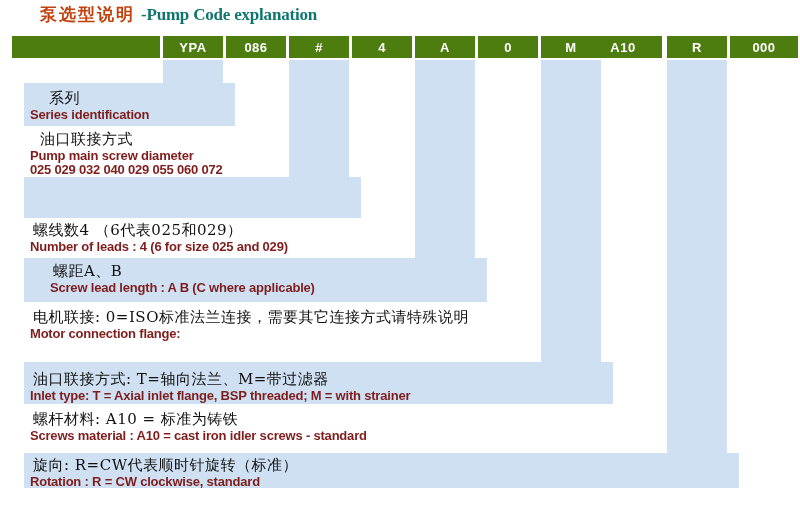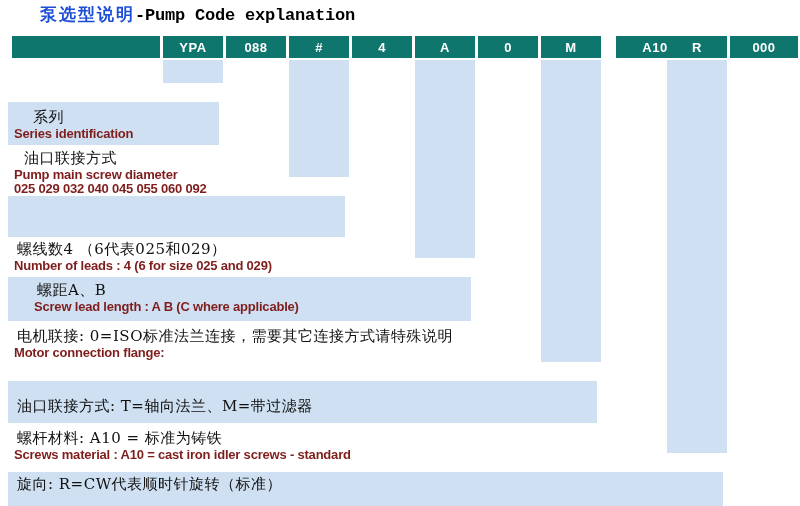--- a/index.html
+++ b/index.html
@@ -1,57 +1,57 @@
 <!DOCTYPE html>
 <html><head>
 <meta charset="utf-8">
 <style>
   html,body{margin:0;padding:0;background:#ffffff;}
   .page{position:relative;width:800px;height:506px;background:#ffffff;overflow:hidden;
         font-family:"Liberation Sans",sans-serif;color:#111;}
 
   
   .title{position:absolute;left:40px;top:3px;font-size:17px;white-space:nowrap;}
-  .title-zh{font-family:"DejaVu Serif",serif;font-weight:600;color:#1d4ed8;letter-spacing:2px;}
-  .title-en{font-family:Liberation Mono, monospace;font-weight:700;color:#000000;letter-spacing:-0.2px;}
+  .title-zh{font-family:"DejaVu Serif",serif;font-weight:600;color:#c2410c;letter-spacing:2px;}
+  .title-en{font-family:Liberation Serif, serif;font-weight:700;color:#0f766e;margin-left:6px;letter-spacing:-0.2px;}
 
   
-  .seg{position:absolute;top:36px;height:22px;background:#0f766e;color:#fff;
+  .seg{position:absolute;top:36px;height:22px;background:#4d7c0f;color:#fff;
        display:flex;align-items:center;justify-content:center;
        font-weight:700;font-size:13px;letter-spacing:0.5px;}
   .seg0{left:12px;width:148px;}
   .seg1{left:163px;width:60px;}
   .seg2{left:226px;width:60px;}
   .seg3{left:289px;width:60px;}
   .seg4{left:352px;width:60px;}
   .seg5{left:415px;width:60px;}
   .seg6{left:478px;width:60px;}
   .seg7{left:541px;width:60px;}
-  .seg8{left:616px;width:78px;}
+  .seg8{left:584px;width:78px;}
   .seg9{left:667px;width:60px;}
   .seg10{left:730px;width:68px;}
 
   
   .col{position:absolute;top:60px;width:60px;background:#cee0f2;}
   .col-ypa{left:163px;height:23px;}
   .col-hash{left:289px;height:117px;}
   .col-a{left:415px;height:198px;}
   .col-m{left:541px;height:302px;}
   .col-r{left:667px;height:393px;}
 
   
-  .band{position:absolute;left:8px;box-sizing:border-box;margin-top:19px;}
+  .band{position:absolute;left:24px;box-sizing:border-box;}
   .blue{background:#cee0f2;}
   .row1{top:83px;width:211px;height:43px;padding-top:6px;}
   .row2{top:127px;width:274px;height:50px;padding-top:3px;}
   .row3{top:177px;width:337px;height:41px;}
   .row4{top:218px;width:400px;height:40px;padding-top:3px;}
   .row5{top:258px;width:463px;height:44px;padding-top:4px;padding-left:20px;}
   .row6{top:302px;width:526px;height:60px;padding-top:6px;}
-  .row7{top:362px;width:589px;height:42px;padding-top:16px;}
+  .row7{top:362px;width:589px;height:42px;padding-top:8px;}
   .row8{top:404px;width:652px;height:49px;padding-top:6px;}
   .row9{top:453px;width:715px;height:35px;padding-top:3px;}
 
   .zh{font-family:"DejaVu Serif",serif;font-size:15px;line-height:19px;
       color:#111;padding-left:9px;white-space:nowrap;letter-spacing:0.5px;}
   .zh.ind25{padding-left:25px;}
   .zh.ind16{padding-left:16px;}
   .en{font-family:"Liberation Sans",sans-serif;font-weight:700;font-size:13px;line-height:13.5px;
       color:#7f1d1d;padding-left:6px;white-space:nowrap;letter-spacing:-0.2px;}
 </style>
@@ -60,21 +60,21 @@
 
 <div class="page">
 
   <div class="title">
     <span class="title-zh">泵选型说明</span><span class="title-en">-Pump Code explanation</span>
   </div>
 
   <div>
     <div class="seg seg0"></div>
     <div class="seg seg1">YPA</div>
-    <div class="seg seg2">088</div>
+    <div class="seg seg2">086</div>
     <div class="seg seg3">#</div>
     <div class="seg seg4">4</div>
     <div class="seg seg5">A</div>
     <div class="seg seg6">0</div>
     <div class="seg seg7">M</div>
     <div class="seg seg8">A10</div>
     <div class="seg seg9">R</div>
     <div class="seg seg10">000</div>
   </div>
 
@@ -85,21 +85,21 @@
   <div class="col col-r"></div>
 
   <div class="band row1 blue">
     <div class="zh ind25">系列</div>
     <div class="en">Series identification</div>
   </div>
 
   <div class="band row2">
     <div class="zh ind16">油口联接方式</div>
     <div class="en">Pump main screw diameter</div>
-    <div class="en">025 029 032 040 045 055 060 092</div>
+    <div class="en">025 029 032 040 029 055 060 072</div>
   </div>
 
   <div class="band row3 blue"></div>
 
   <div class="band row4">
     <div class="zh">螺线数4 （6代表025和029）</div>
     <div class="en">Number of leads : 4 (6 for size 025 and 029)</div>
   </div>
 
   <div class="band row5 blue">
@@ -107,24 +107,26 @@
     <div class="en">Screw lead length : A B (C where applicable)</div>
   </div>
 
   <div class="band row6">
     <div class="zh">电机联接: 0=ISO标准法兰连接，需要其它连接方式请特殊说明</div>
     <div class="en">Motor connection flange:</div>
   </div>
 
   <div class="band row7 blue">
     <div class="zh">油口联接方式: T=轴向法兰、M=带过滤器</div>
+    <div class="en">Inlet type: T = Axial inlet flange, BSP threaded; M = with strainer</div>
   </div>
 
   <div class="band row8">
     <div class="zh">螺杆材料: A10 = 标准为铸铁</div>
     <div class="en">Screws material : A10 = cast iron idler screws - standard</div>
   </div>
 
   <div class="band row9 blue">
     <div class="zh">旋向: R=CW代表顺时针旋转（标准）</div>
+    <div class="en">Rotation : R = CW clockwise, standard</div>
   </div>
 
 </div>
 
 </body></html>

